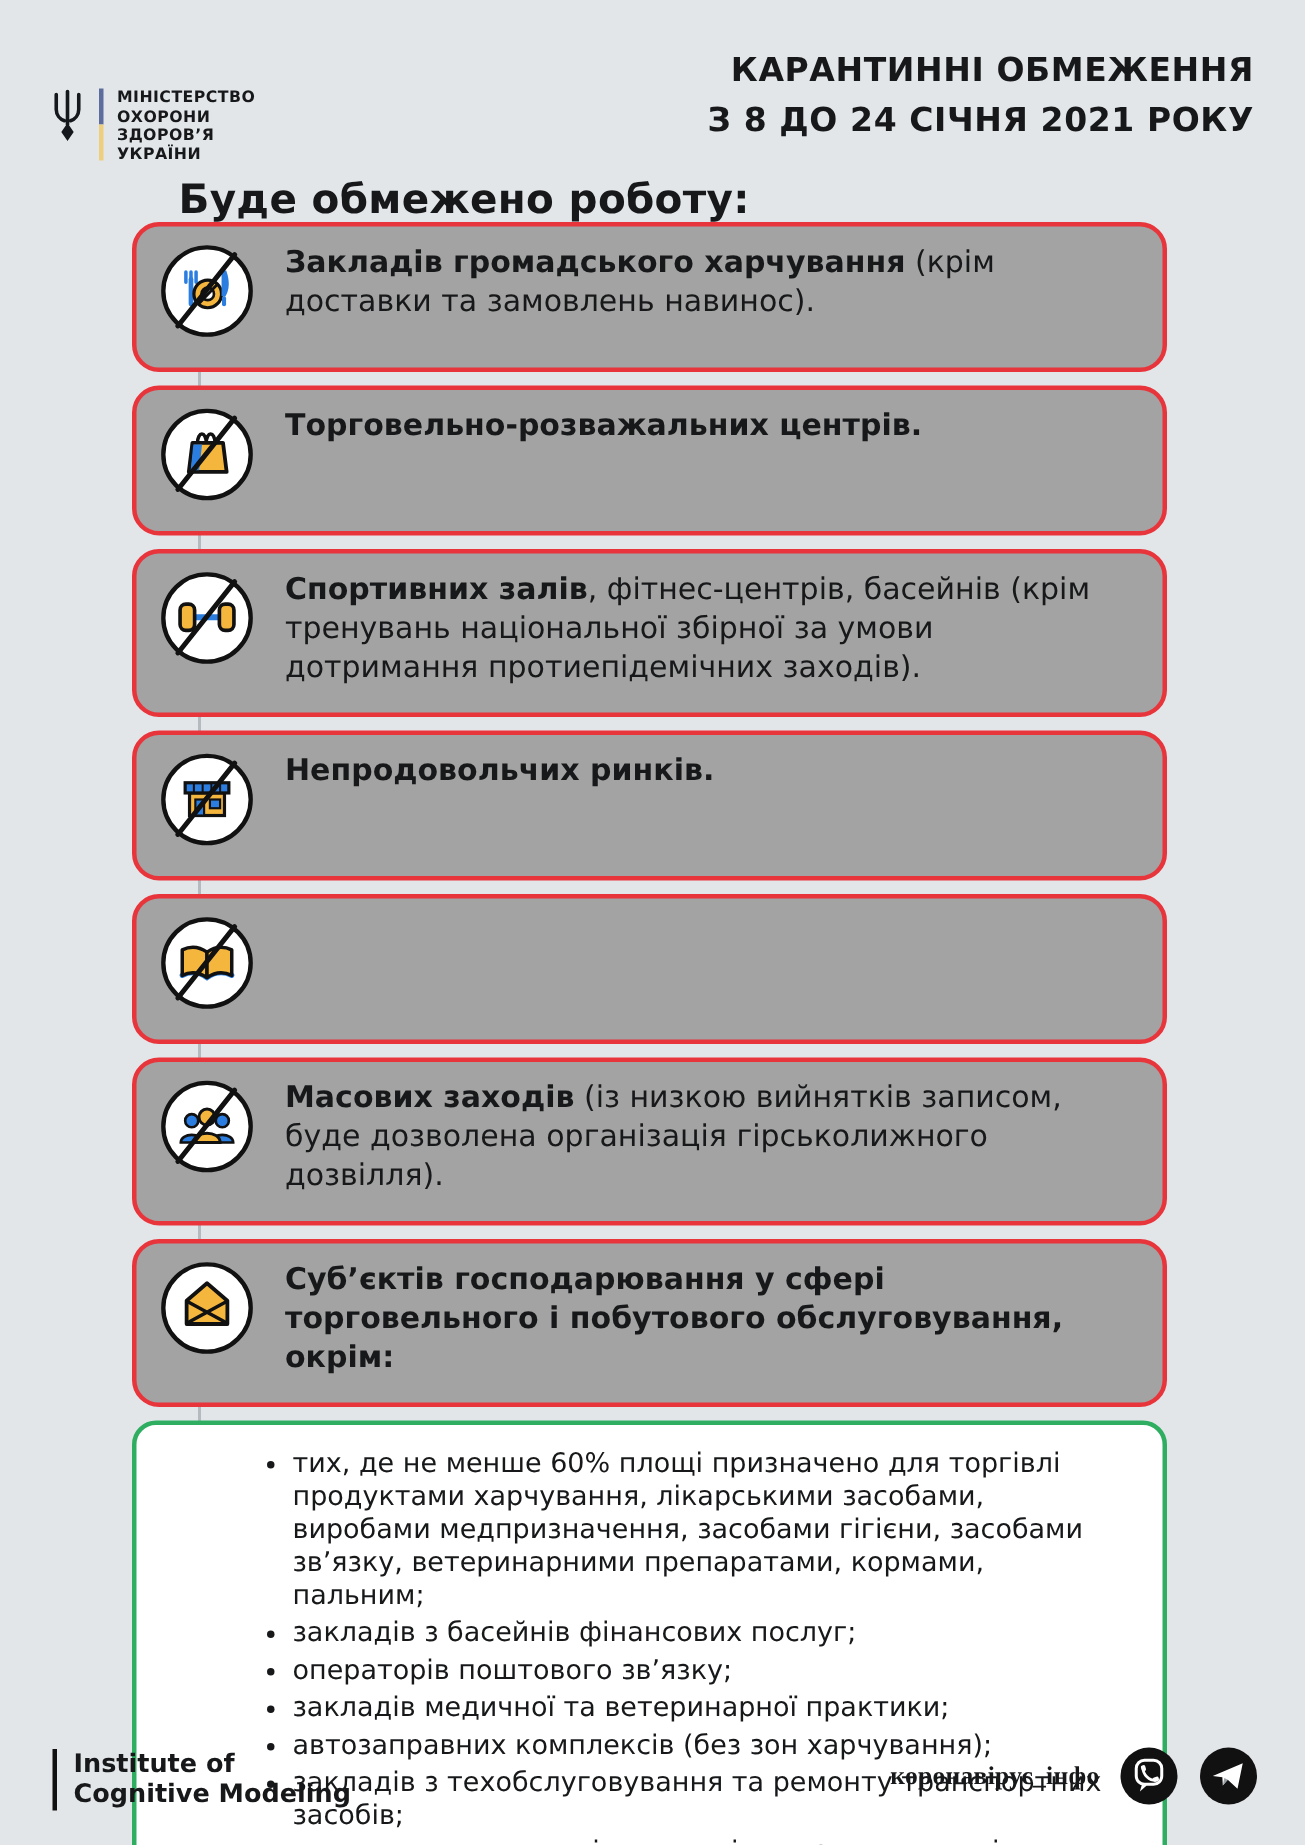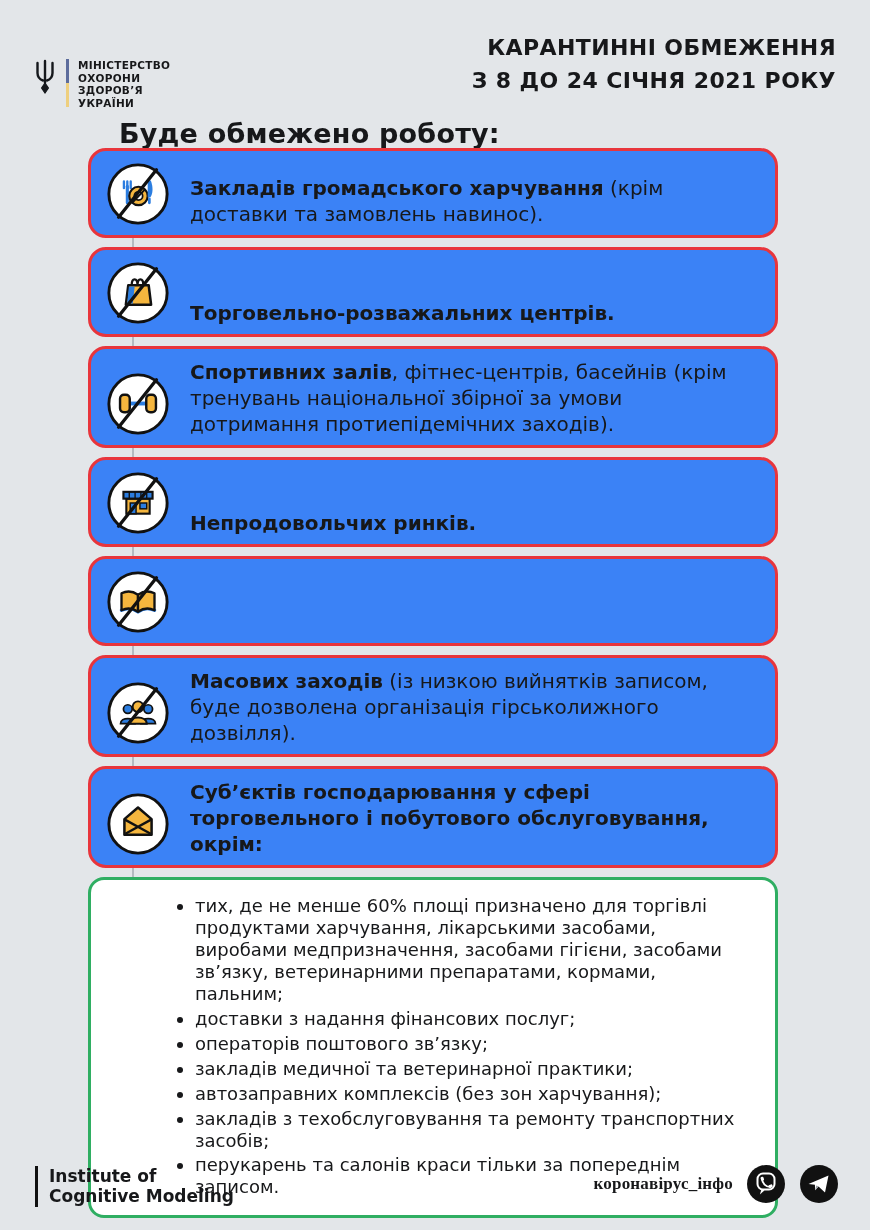--- a/index.html
+++ b/index.html
@@ -18,23 +18,23 @@
   .doc-title { position:absolute; right:34px; top:31px; text-align:right; font-weight:800; font-size:22px; line-height:1.5; letter-spacing:0.4px; }
   
   .section-head { position:absolute; left:103px; top:102px; width:653px; }
   .section-title { margin:16px; font-size:27px; font-weight:700; letter-spacing:0.2px; }
   .red-underline { margin-top:7px; height:5px; background:#e8353c; border-radius:3px; }
   
   .connector { position:absolute; left:132px; top:190px; width:2px; height:880px; background:#b4bac0; }
   
   .content { position:absolute; left:88px; top:148px; width:690px; }
   .card {
-    position:relative; display:flex; align-items:flex-end; background:#3b82f6;
+    position:relative; display:flex; align-items:flex-start; background:#a3a3a3;
     border:3.5px solid #e8353c; border-radius:18px;
-    padding:10px 20px 8px 14px; margin-bottom:9px; box-sizing:border-box;
+    padding:10px 20px 18px 14px; margin-bottom:9px; box-sizing:border-box;
   }
   .icon-wrap { flex:0 0 auto; margin-right:19px; }
   .icon-wrap svg { display:block; width:66px; height:66px; }
   .card-text { margin:0; font-size:20px; line-height:1.3; }
   .card-text strong, .card-text b { font-weight:700; }
   
   .exceptions {
     background:#ffffff; border:3px solid #2fae62; border-radius:16px;
     padding:15px 26px 14px 0; margin-bottom:10px; box-sizing:border-box;
   }
@@ -183,21 +183,21 @@
           <path d="M20 29 L34 17 L48 29 V45 H20 Z" fill="#f5b63e" stroke="#111" stroke-width="2.6" stroke-linejoin="round"></path>
           <path d="M20.5 29.5 L47 44 M47.5 29.5 L21 44" stroke="#111" stroke-width="2.4"></path>
         </svg>
       </span>
       <p class="card-text"><strong>Суб’єктів господарювання у сфері торговельного і побутового обслуговування, окрім:</strong><span></span></p>
     </section>
 
     <section class="exceptions">
       <ul>
         <li>тих, де не менше 60% площі призначено для торгівлі продуктами харчування, лікарськими засобами, виробами медпризначення, засобами гігієни, засобами зв’язку, ветеринарними препаратами, кормами, пальним;</li>
-        <li>доставки з надання фінансових послуг;</li>
+        <li>закладів з басейнів фінансових послуг;</li>
         <li>операторів поштового зв’язку;</li>
         <li>закладів медичної та ветеринарної практики;</li>
         <li>автозаправних комплексів (без зон харчування);</li>
         <li>закладів з техобслуговування та ремонту транспортних засобів;</li>
         <li>перукарень та салонів краси тільки за попереднім записом.</li>
       </ul>
     </section>
 
   </div>
 

